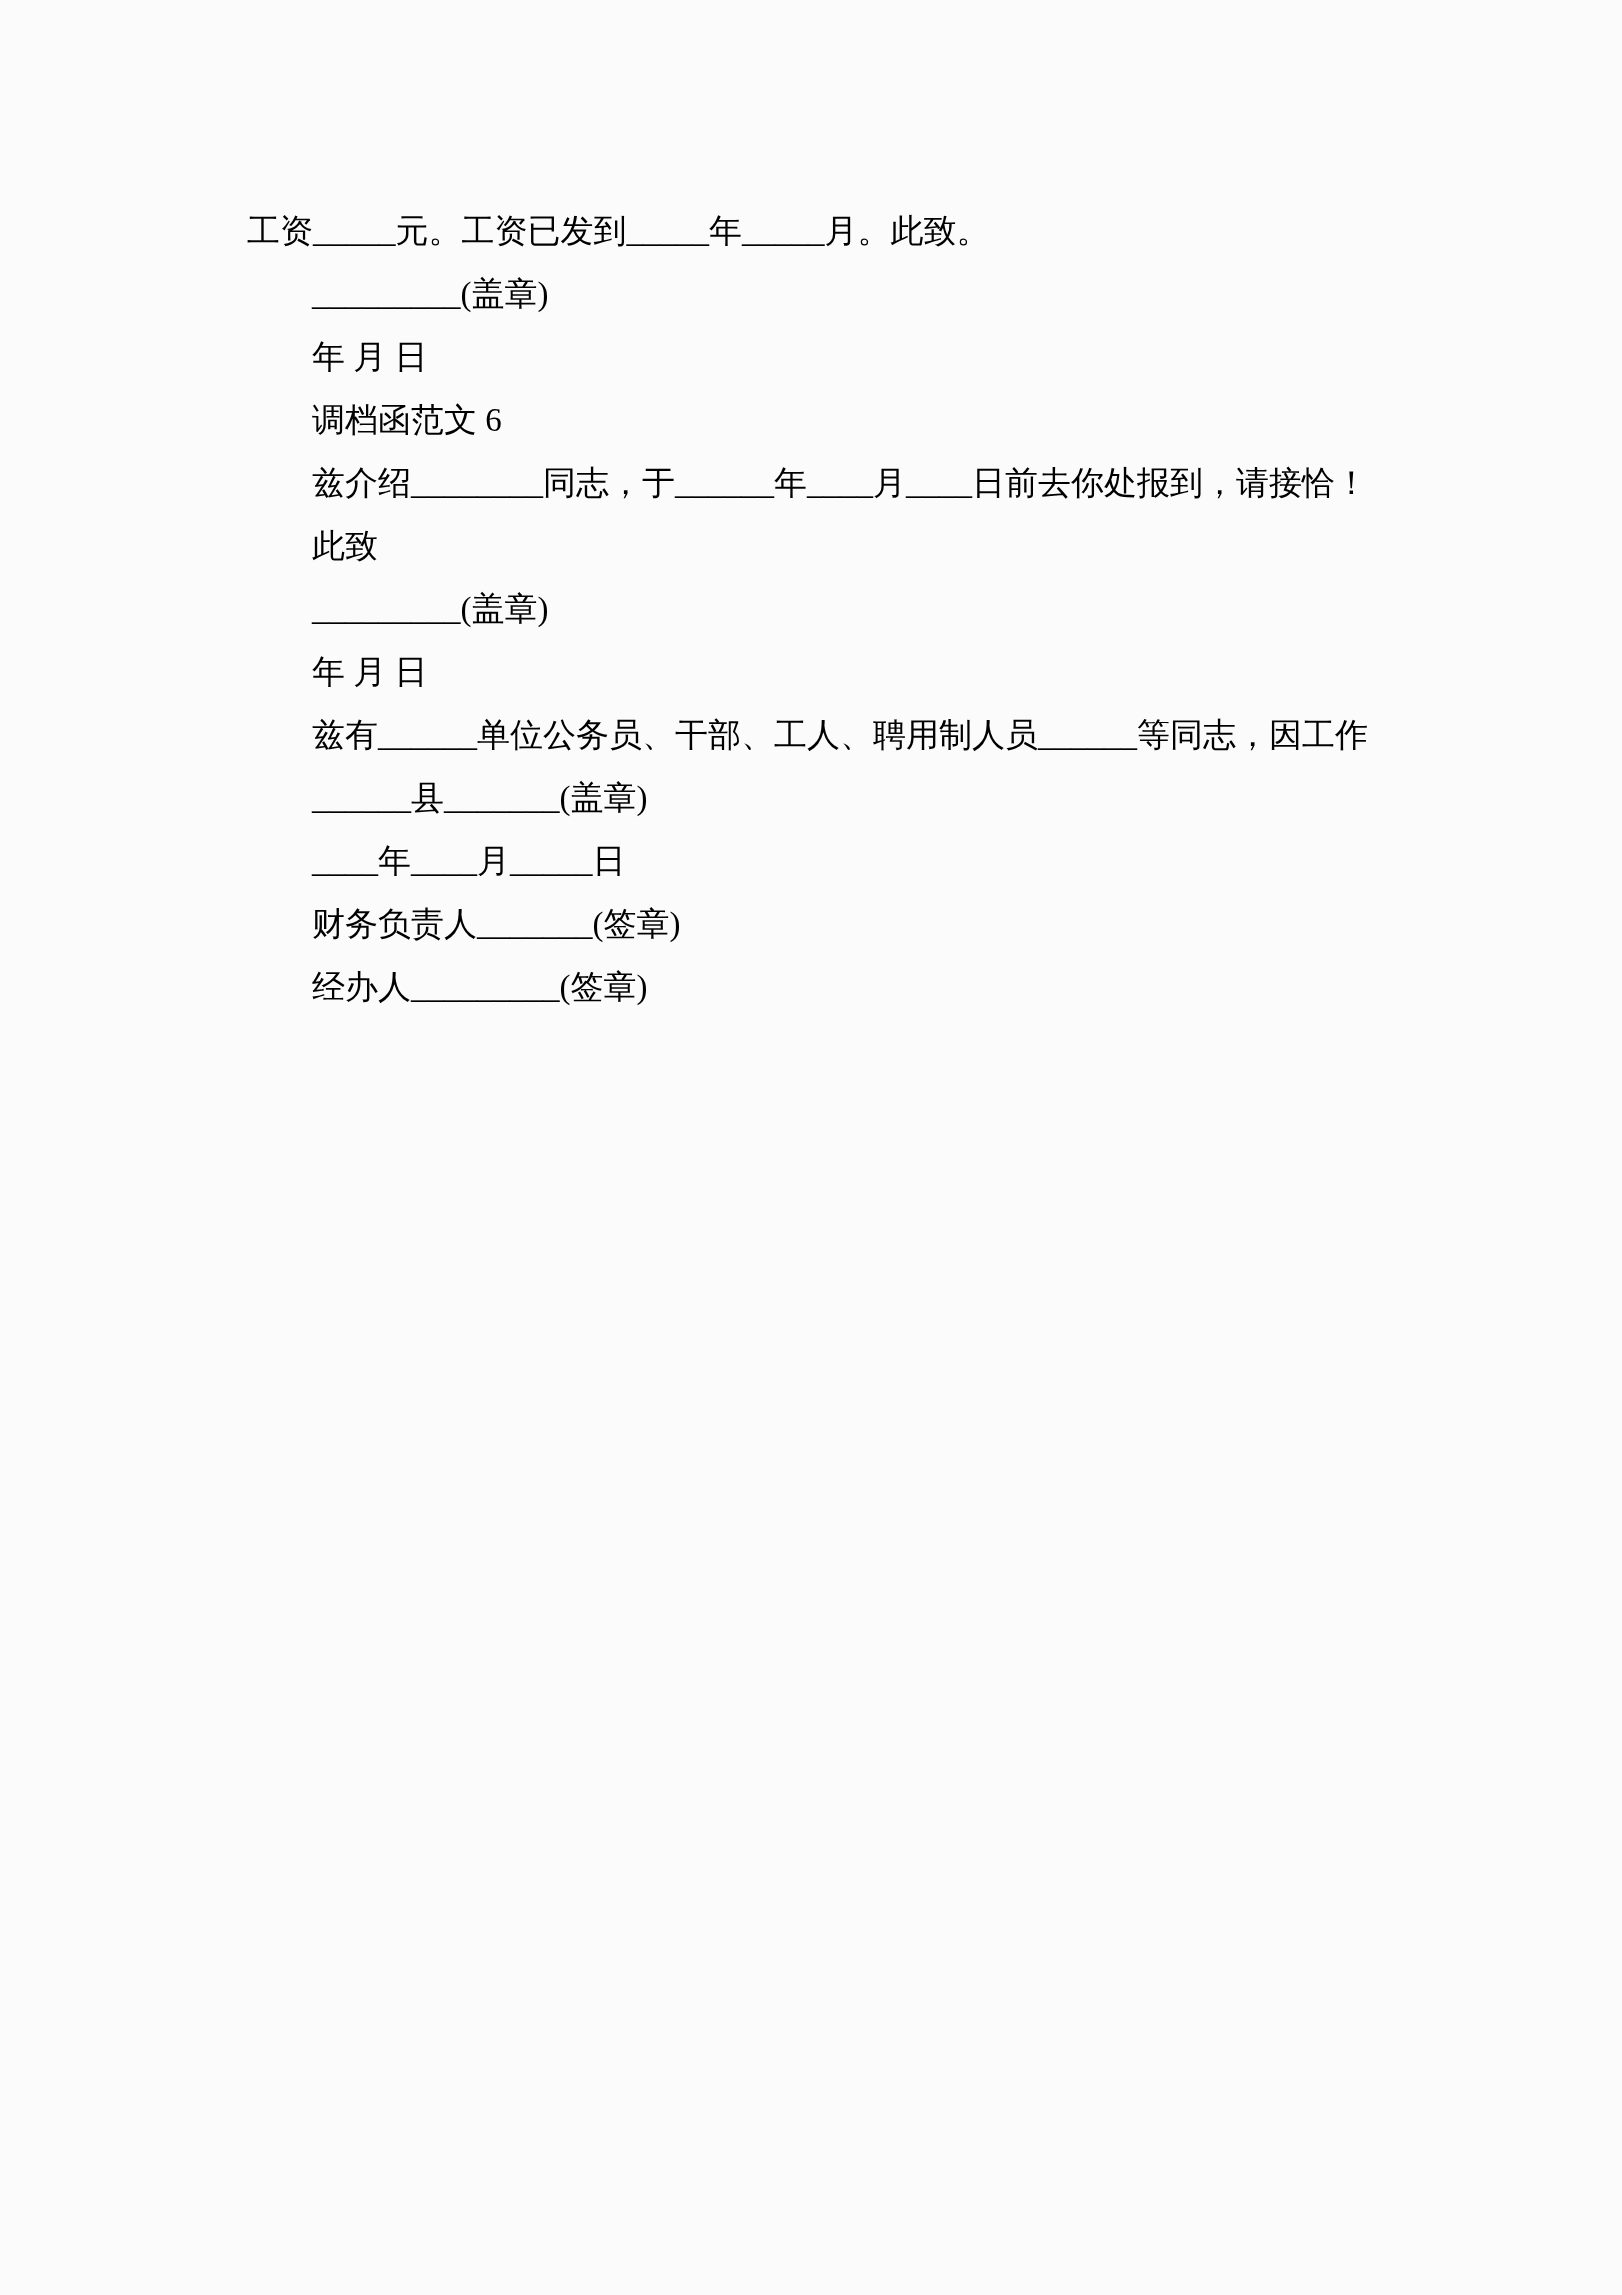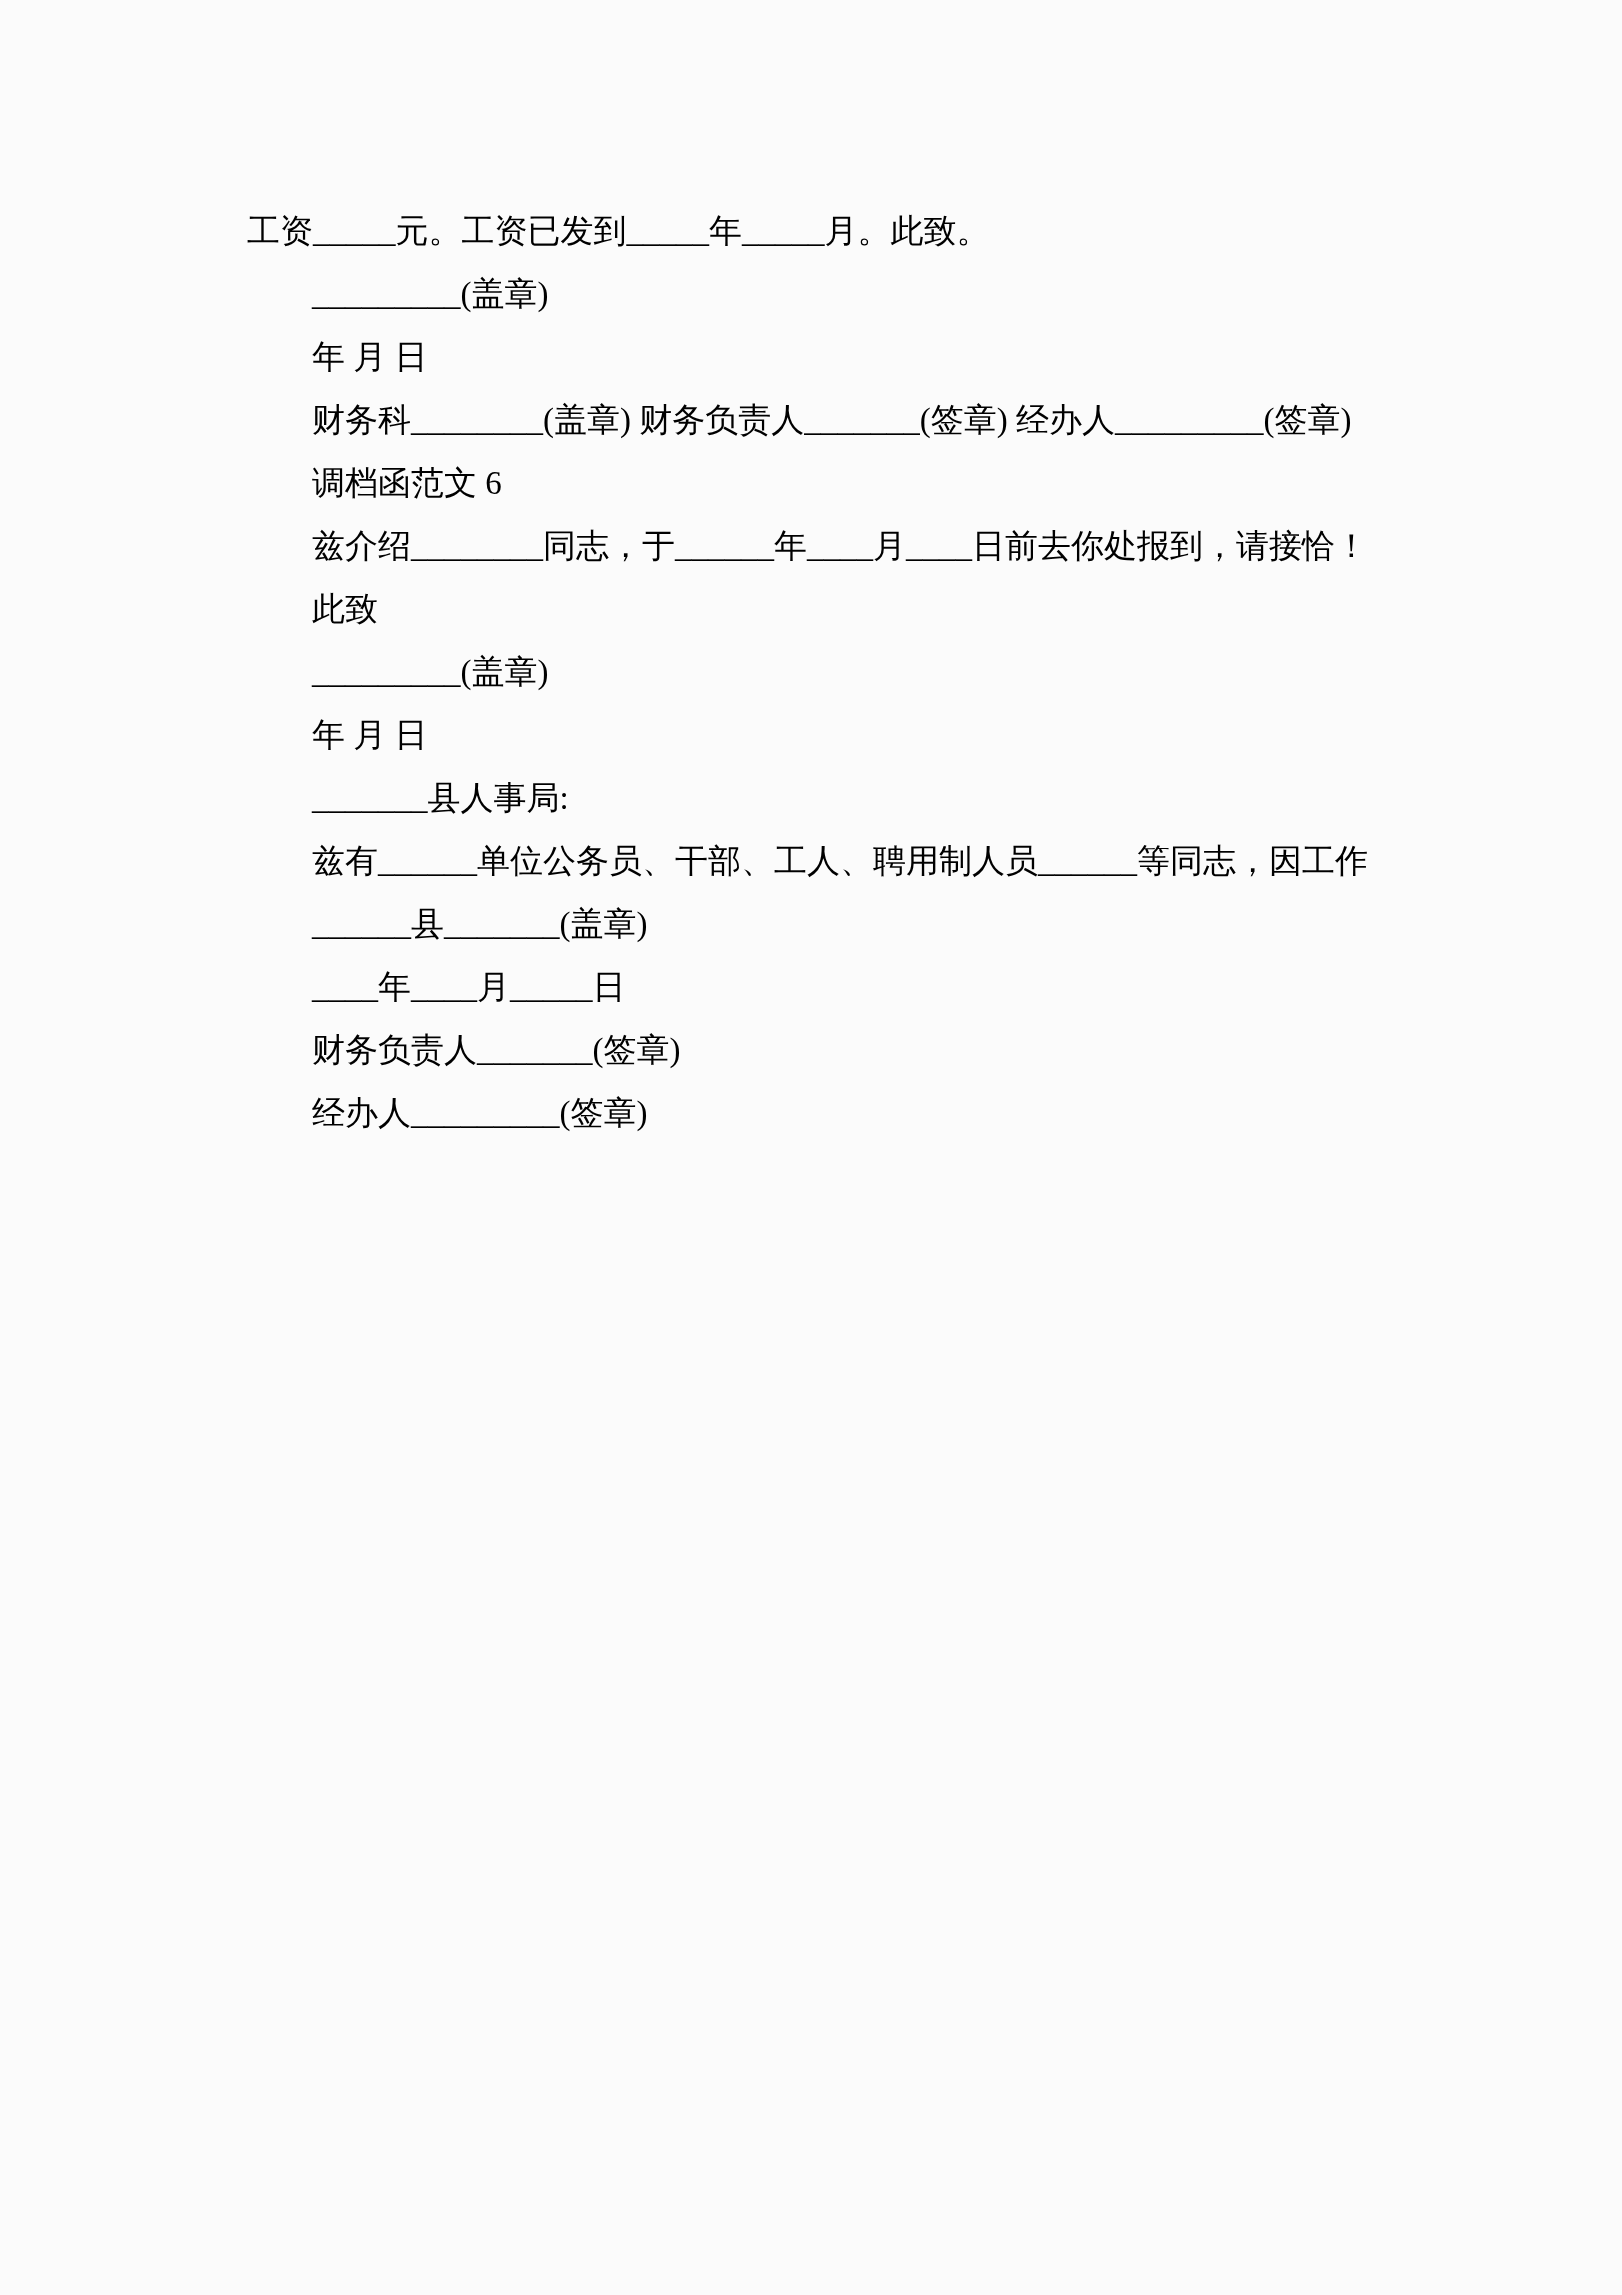--- a/index.html
+++ b/index.html
@@ -43,27 +43,25 @@
   }
 </style>
 </head>
 <body style="background: rgb(251, 251, 251);">
 
 <div class="page">
   <div class="content" id="doc-body">
       <p class="line">工资_____元。工资已发到_____年_____月。此致。</p>
       <p class="line indent">_________(盖章)</p>
       <p class="line indent">年 月 日</p>
-      <p class="line indent">财务科________(盖章) 财务负责人_______(签章) 经办人_________(签章)</p>
       <p class="line indent">调档函范文 6</p>
       <p class="line indent">兹介绍________同志，于______年____月____日前去你处报到，请接恰！</p>
       <p class="line indent">此致</p>
       <p class="line indent">_________(盖章)</p>
       <p class="line indent">年 月 日</p>
-      <p class="line indent">_______县人事局:</p>
       <p class="line indent">兹有______单位公务员、干部、工人、聘用制人员______等同志，因工作</p>
       <p class="line indent">______县_______(盖章)</p>
       <p class="line indent">____年____月_____日</p>
       <p class="line indent">财务负责人_______(签章)</p>
       <p class="line indent">经办人_________(签章)</p>
     </div>
 </div>
 
 
 </body></html>

